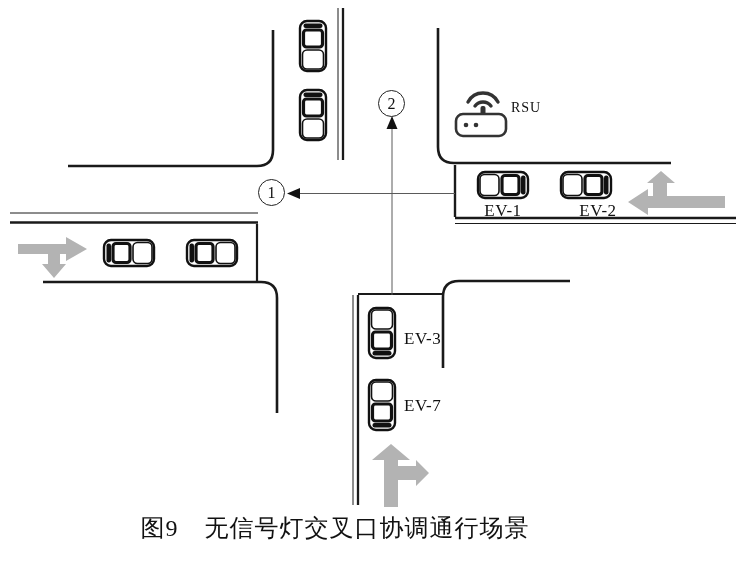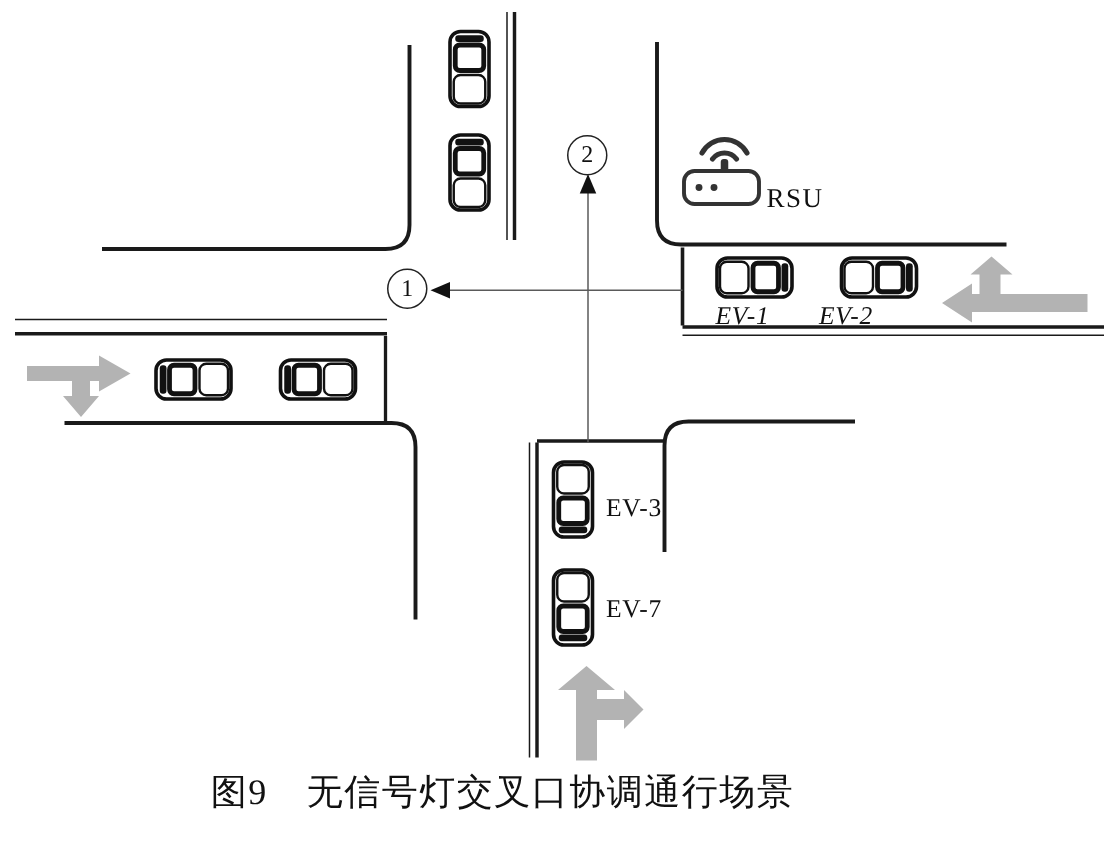--- a/index.html
+++ b/index.html
@@ -7,23 +7,23 @@
     position:relative;width:736px;height:562px;background:#ffffff;
     font-family:"Liberation Serif","DejaVu Serif",serif;color:#111;
     overflow:hidden;
   }
   #stage svg{position:absolute;left:0;top:0;}
   .ev-label{
     position:absolute;font-size:17px;line-height:1;letter-spacing:0.5px;
     white-space:nowrap;
     text-align:center;
   }
-  .ev-label.centered{width:52px;text-align:left;font-style:italic;}
+  .ev-label.centered{width:52px;text-align:center;}
   .rsu-label{
-    position:absolute;left:511px;top:122px;font-size:18px;letter-spacing:1px;
+    position:absolute;left:511px;top:100px;font-size:14px;letter-spacing:1px;
   }
   .circle-badge{
     position:absolute;width:27px;height:27px;border:1.4px solid #222;
     border-radius:50%;display:flex;align-items:center;justify-content:center;
     font-size:16px;background:#fff;box-sizing:border-box;
   }
   #phase1-badge{left:258px;top:179px;}
   #phase2-badge{left:378px;top:90px;}
   .caption{
     position:absolute;left:0;top:512px;width:670px;text-align:center;
@@ -120,20 +120,20 @@
   <div class="circle-badge" id="phase1-badge">
     <span>1</span>
   </div>
   <div class="circle-badge" id="phase2-badge">
     <span>2</span>
   </div>
 
   <div class="rsu-label">RSU</div>
 
   <div class="ev-label centered" style="left:477px;top:202px;">EV-1</div>
-  <div class="ev-label centered" style="left:546px;top:202px;">EV-2</div>
+  <div class="ev-label centered" style="left:572px;top:202px;">EV-2</div>
   <div class="ev-label" style="left:404px;top:330px;">EV-3</div>
   <div class="ev-label" style="left:404px;top:397px;">EV-7</div>
 
   <div class="caption">
     <span class="num">图9</span><span>无信号灯交叉口协调通行场景</span>
   </div>
 </div>
 
 </body></html>

